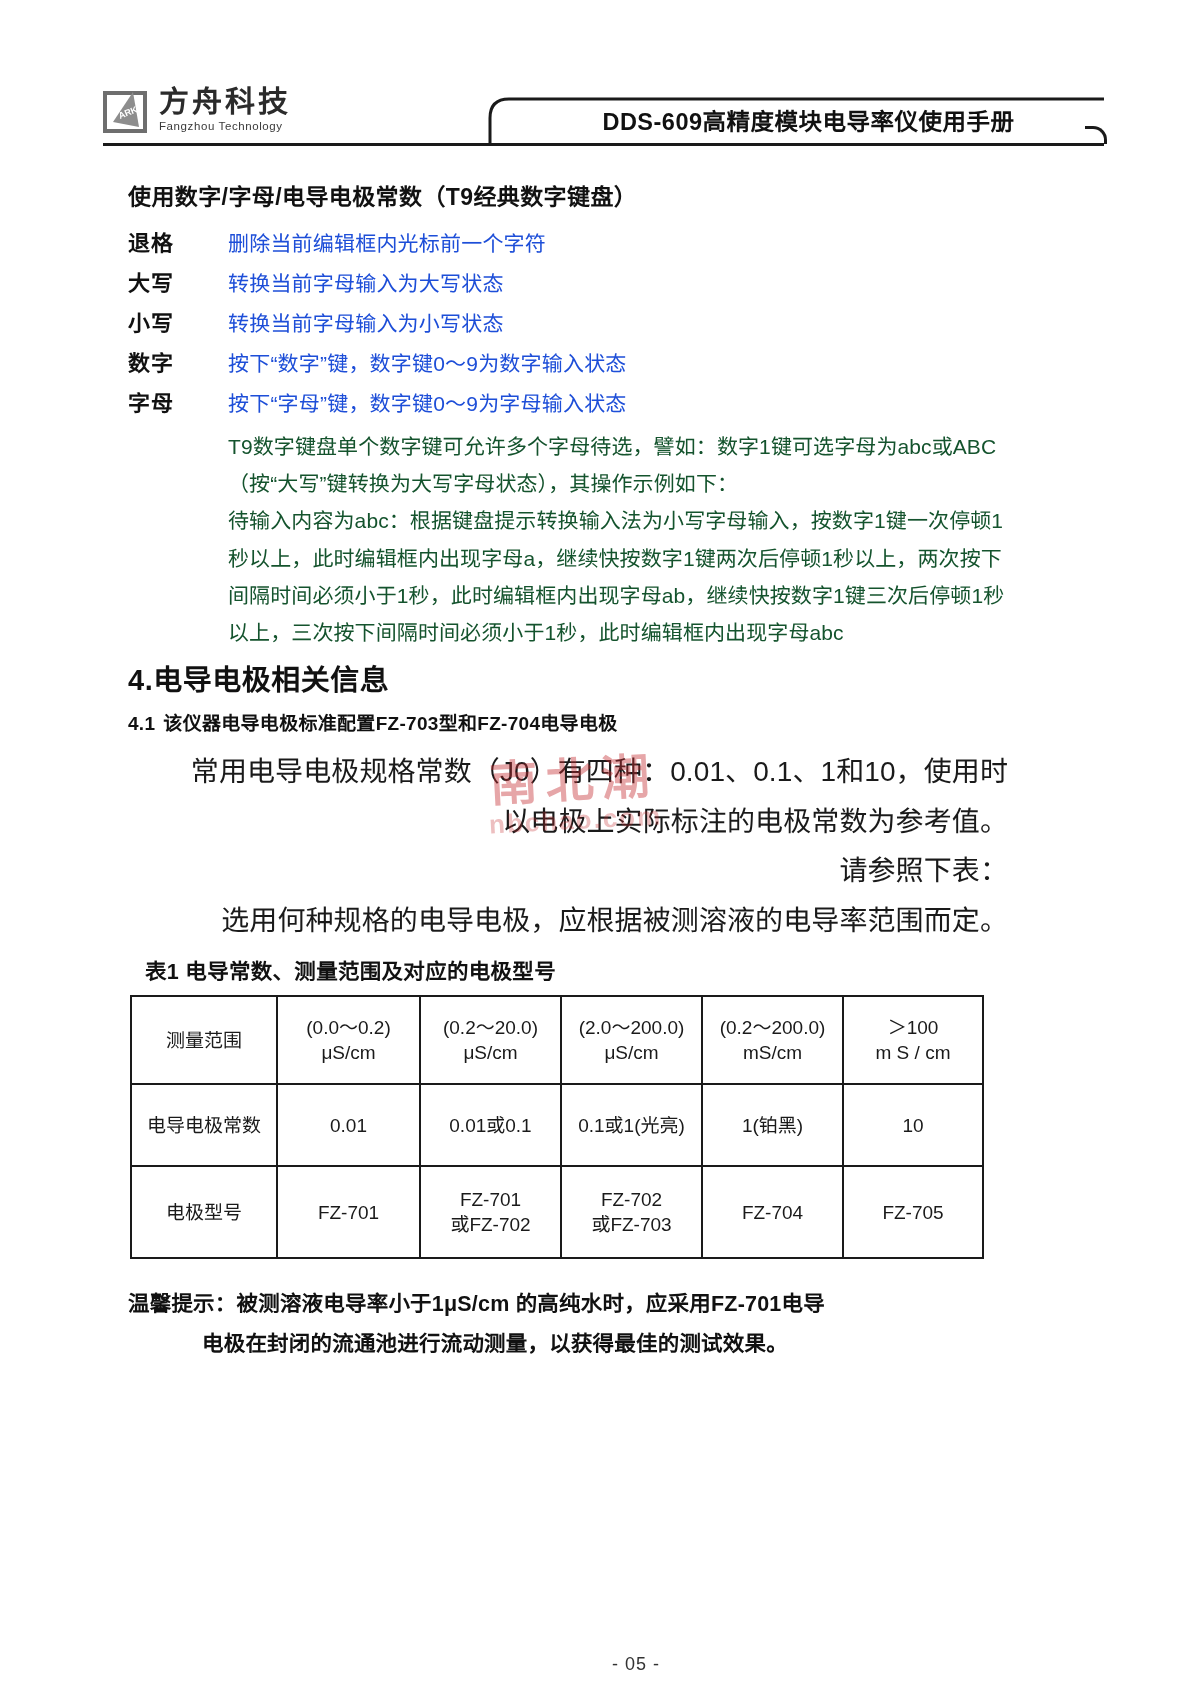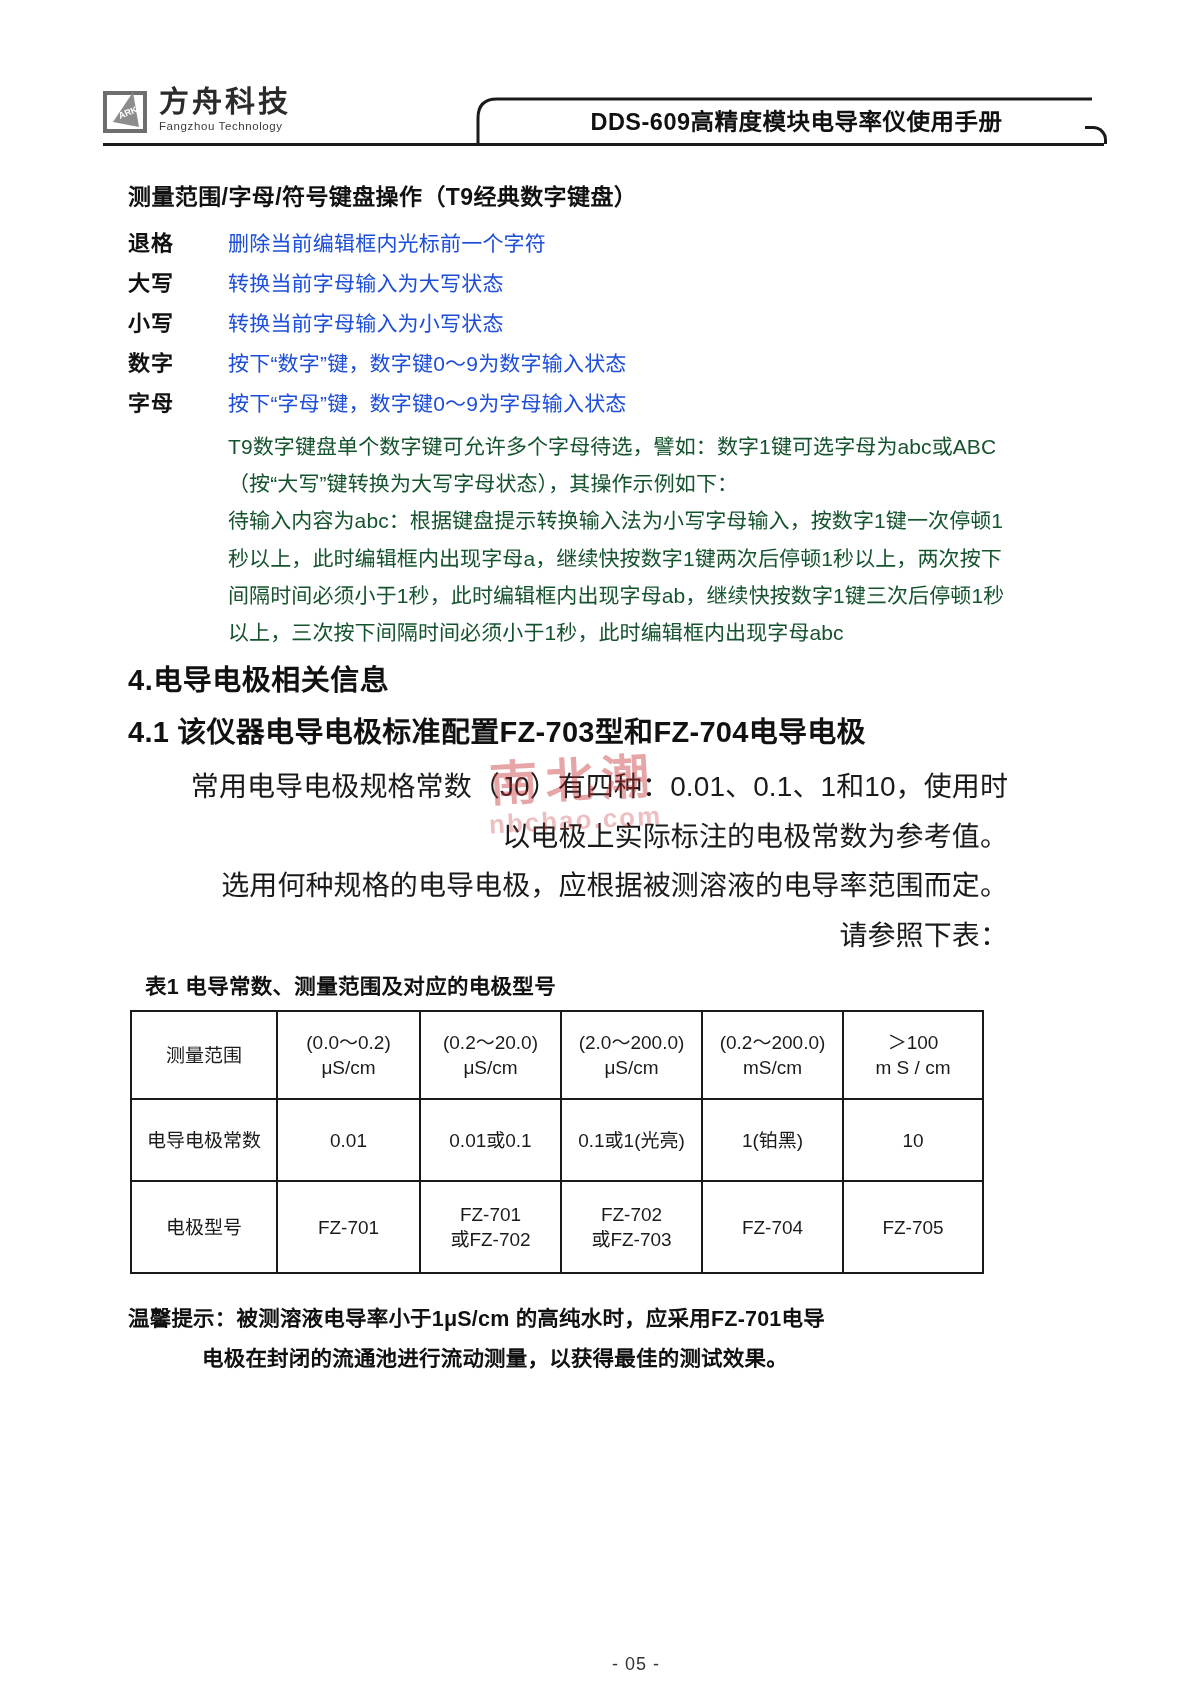--- a/index.html
+++ b/index.html
@@ -59,21 +59,21 @@
     font-size: 11.5px;
     font-weight: 400;
     letter-spacing: 0.6px;
     color: #3a3a3a;
     display: block;
     margin-top: 3px;
   }
 
   .header-title-wrap {
     position: absolute;
-    left: 475px;
+    left: 487px;
     top: 96px;
     width: 617px;
     height: 48px;
   }
   .header-title-wrap svg {
     position: absolute;
     left: 0;
     top: 0;
   }
   .header-title {
@@ -159,21 +159,21 @@
 
   
   .sec-h1 {
     font-size: 29px;
     font-weight: 700;
     color: #111;
     margin: 4px 0 10px 0;
     letter-spacing: 0.5px;
   }
   .sec-h2 {
-    font-size: 29px;
+    font-size: 19px;
     font-weight: 700;
     color: #111;
     margin: 0 0 12px 0;
     letter-spacing: 0.3px;
   }
   .sec-h2 .num { margin-right: 8px; }
   .body-p {
     font-size: 28px;
     line-height: 1.78;
     color: #1a1a1a;
@@ -301,21 +301,21 @@
       </svg>
       <div class="header-title">DDS-609高精度模块电导率仪使用手册</div>
     </div>
 
     <div class="header-rule"></div>
     <div class="header-rule-tail"></div>
   </div>
 
   <div class="content">
 
-    <h2 class="h-bold">测量范围/字母/符号键盘操作（T9经典数字键盘）</h2>
+    <h2 class="h-bold">使用数字/字母/电导电极常数（T9经典数字键盘）</h2>
 
     <div class="kv-row">
       <span class="kv-key">退格</span>
       <span class="kv-val">删除当前编辑框内光标前一个字符</span>
     </div>
     <div class="kv-row">
       <span class="kv-key">大写</span>
       <span class="kv-val">转换当前字母输入为大写状态</span>
     </div>
     <div class="kv-row">
@@ -335,22 +335,22 @@
     <p class="para tight">待输入内容为abc：根据键盘提示转换输入法为小写字母输入，按数字1键一次停顿1秒以上，此时编辑框内出现字母a，继续快按数字1键两次后停顿1秒以上，两次按下间隔时间必须小于1秒，此时编辑框内出现字母ab，继续快按数字1键三次后停顿1秒以上，三次按下间隔时间必须小于1秒，此时编辑框内出现字母abc</p>
 
     <h1 class="sec-h1">4.电导电极相关信息</h1>
 
     <h3 class="sec-h2">
       <span class="num">4.1</span><span>该仪器电导电极标准配置FZ-703型和FZ-704电导电极</span>
     </h3>
 
 
     <p class="body-p indent">常用电导电极规格常数（J0）有四种：0.01、0.1、1和10，使用时以电极上实际标注的电极常数为参考值。</p>
+    <p class="body-p">请参照下表：</p>
     <p class="body-p indent">选用何种规格的电导电极，应根据被测溶液的电导率范围而定。</p>
-    <p class="body-p">请参照下表：</p>
 
     <div class="table-caption">表1  电导常数、测量范围及对应的电极型号</div>
 
     <div class="tbl-wrap">
       <table class="spec">
         <colgroup>
           <col style="width:146px">
           <col style="width:143px">
           <col style="width:141px">
           <col style="width:141px">

